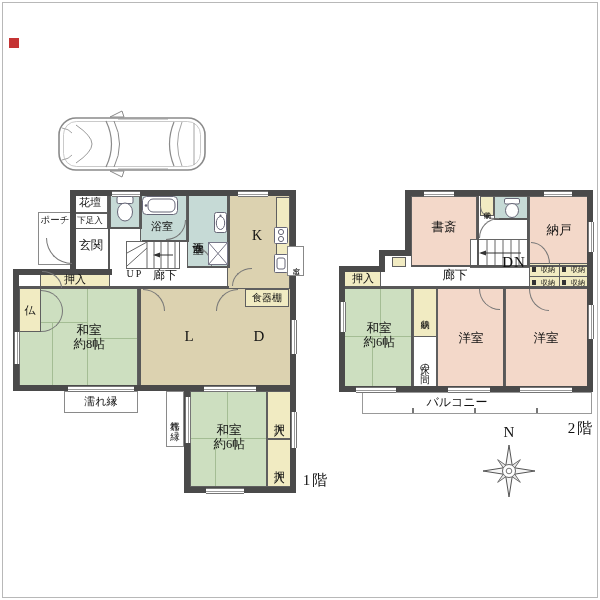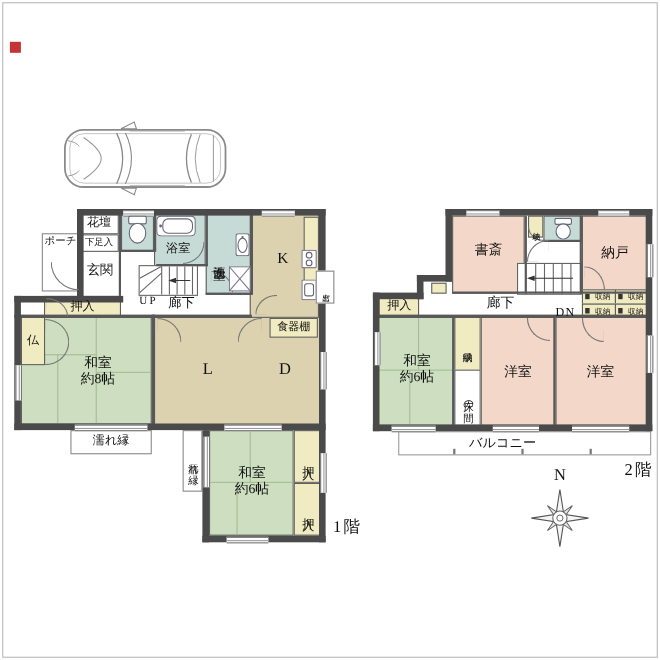--- a/index.html
+++ b/index.html
@@ -292,21 +292,21 @@
       <rect x="2.5" y="0.5" width="15" height="5.5" rx="1.5" fill="#fff" stroke="#667" stroke-width="1"></rect>
       <ellipse cx="10" cy="12.5" rx="6.5" ry="7" fill="#fff" stroke="#667" stroke-width="1"></ellipse>
     </svg>
   </div>
 
   <div class="lbl" style="left:427px;top:219px;width:34px;height:16px;font-size:12.5px;">書斎</div>
   <div class="lbl v" style="left:481px;top:197px;width:12px;height:18px;font-size:7px;letter-spacing:0;">収納</div>
   <div class="lbl" style="left:543px;top:222px;width:32px;height:16px;font-size:12.5px;">納戸</div>
   <div class="lbl" style="left:347px;top:271px;width:32px;height:15px;font-size:11px;">押入</div>
   <div class="lbl" style="left:438px;top:268px;width:34px;height:15px;font-size:12.5px;">廊下</div>
-  <div class="lbl" style="left:500px;top:278px;width:28px;height:13px;font-size:11px;letter-spacing:1px;">DN</div>
+  <div class="lbl" style="left:500px;top:256px;width:28px;height:13px;font-size:15px;letter-spacing:1px;">DN</div>
   <div class="lbl" style="left:537px;top:264px;width:22px;height:12px;font-size:7px;">収納</div>
   <div class="lbl" style="left:567px;top:264px;width:22px;height:12px;font-size:7px;">収納</div>
   <div class="lbl" style="left:537px;top:277px;width:22px;height:12px;font-size:7px;">収納</div>
   <div class="lbl" style="left:567px;top:277px;width:22px;height:12px;font-size:7px;">収納</div>
   <div class="lbl two" style="left:352px;top:318px;width:54px;height:34px;font-size:12.5px;">
     <span>和室</span>
       <span>約6帖</span>
   </div>
   <div class="lbl v" style="left:416px;top:293px;width:18px;height:40px;font-size:9px;letter-spacing:0;">収納</div>
   <div class="lbl v" style="left:414px;top:340px;width:21px;height:44px;font-size:9.5px;letter-spacing:0;">床の間</div>

